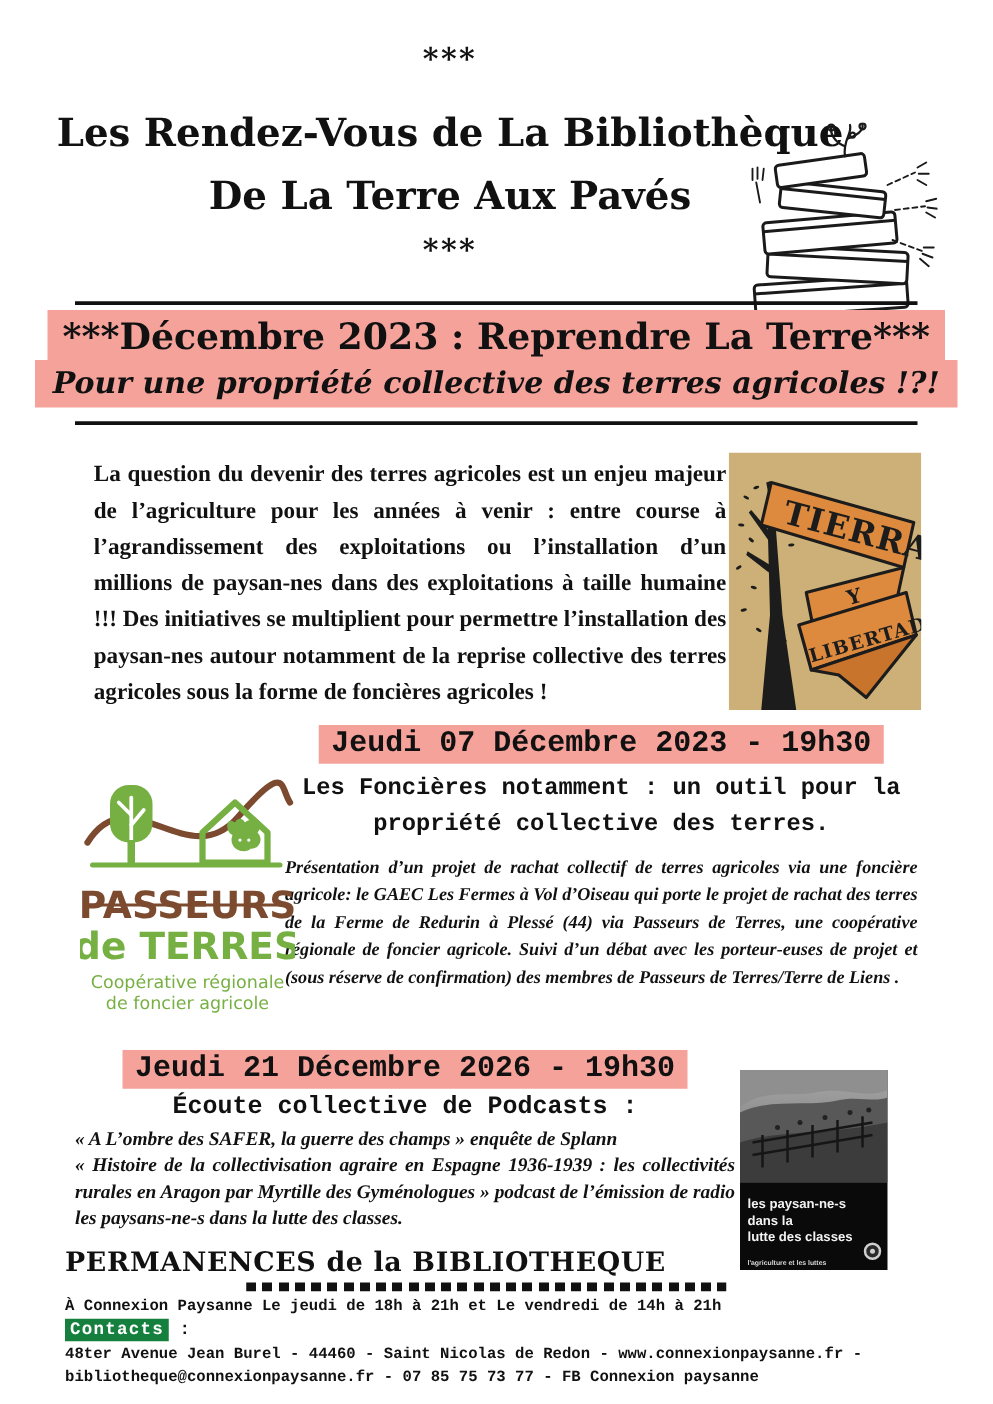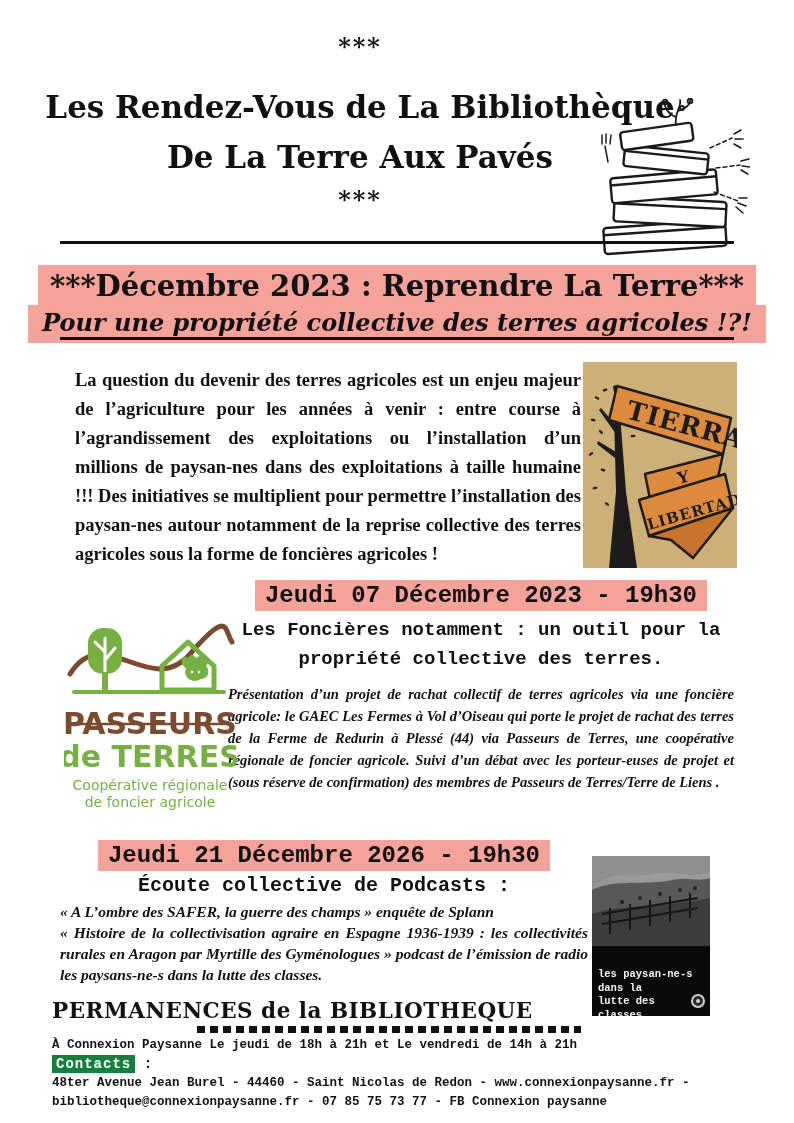--- a/index.html
+++ b/index.html
@@ -15,21 +15,21 @@
   .main-title { font-family:"DejaVu Serif", serif; font-weight:bold; font-size:31px; margin-top:28px; letter-spacing:0px; }
   .main-title.second { margin-top:14px; }
   .books-illustration { position:absolute; left:594px; top:98px; width:156px; height:160px; }
 
   
   .hrule { position:absolute; left:60px; width:674px; height:3px; background:#111; }
   .hrule.r1 { top:241px; }
   .hrule.r2 { top:337px; }
 
   
-  .banner-zone { position:absolute; top:248px; left:0; right:0; text-align:center;margin-top:17px; }
+  .banner-zone { position:absolute; top:248px; left:0; right:0; text-align:center; }
   .hl { background:var(--pink); display:inline-block; }
   .banner-l1 { font-family:"DejaVu Serif", serif; font-weight:bold; font-size:29px; padding:4px 12px 2px; }
   .banner-l2 { font-family:"DejaVu Serif", serif; font-weight:bold; font-style:italic; font-size:24px; padding:3px 14px 6px; margin-top:0px; }
 
   
   .intro-zone { position:absolute; top:366px; left:75px; width:662px; }
   .intro-text { width:506px; text-align:justify; font-weight:bold; font-size:18.5px; line-height:29px; }
   .tierra-poster { position:absolute; top:-4px; right:0; width:154px; height:206px; }
 
   
@@ -42,21 +42,21 @@
 
   .event2-zone { position:absolute; top:840px; left:60px; width:674px; }
   .event2-content { width:528px; }
   .event2-head { text-align:center; }
   .event2-title { font-family:"Liberation Mono", monospace; font-weight:bold; font-size:20px; margin-top:3px; text-align:center; }
   .podcast-item { font-weight:bold; font-style:italic; font-size:15.5px; line-height:21px; }
   .podcast-item.first { margin-top:4px; }
   .podcast-item.justified { text-align:justify; width:528px; }
   .podcast-poster { position:absolute; top:16px; right:24px; width:118px; height:160px; background:#0a0a0a; overflow:hidden; }
   .podcast-photo { display:block; width:118px; height:90px; }
-  .podcast-title { font-family:Liberation Mono, monospace; font-weight:bold; font-size:10.5px; line-height:1.3; color:#f2f2f2; padding:22px 6px 0; }
+  .podcast-title { font-family:Liberation Sans, sans-serif; font-weight:bold; font-size:10.5px; line-height:1.3; color:#f2f2f2; padding:11px 6px 0; }
   .podcast-sub { font-family:"Liberation Sans", sans-serif; font-weight:bold; font-size:5.5px; line-height:1.35; color:#d8d8d8; padding:10px 6px 0; width:92px; }
   .podcast-logo { position:absolute; right:5px; bottom:8px; width:14px; height:14px; border-radius:50%; border:2px solid #cfcfcf; background:#2a2a2a; }
   .podcast-logo::after { content:""; position:absolute; left:3px; top:3px; width:4px; height:4px; border-radius:50%; background:#cfcfcf; }
 
   
   .footer-zone { position:absolute; top:998px; left:52px; width:674px; }
   .permanences { font-family:"DejaVu Serif", serif; font-weight:bold; font-size:21.5px; letter-spacing:0.5px; }
   .dotted-rule { width:384px; height:7px; margin:3px auto 5px; background:repeating-linear-gradient(90deg,#111 0 8px,transparent 8px 13px); }
   .schedule { font-family:"Liberation Mono", monospace; font-weight:bold; font-size:12.5px; }
   .contacts-line { margin-top:4px; font-family:"Liberation Mono", monospace; font-weight:bold; font-size:14px; }

